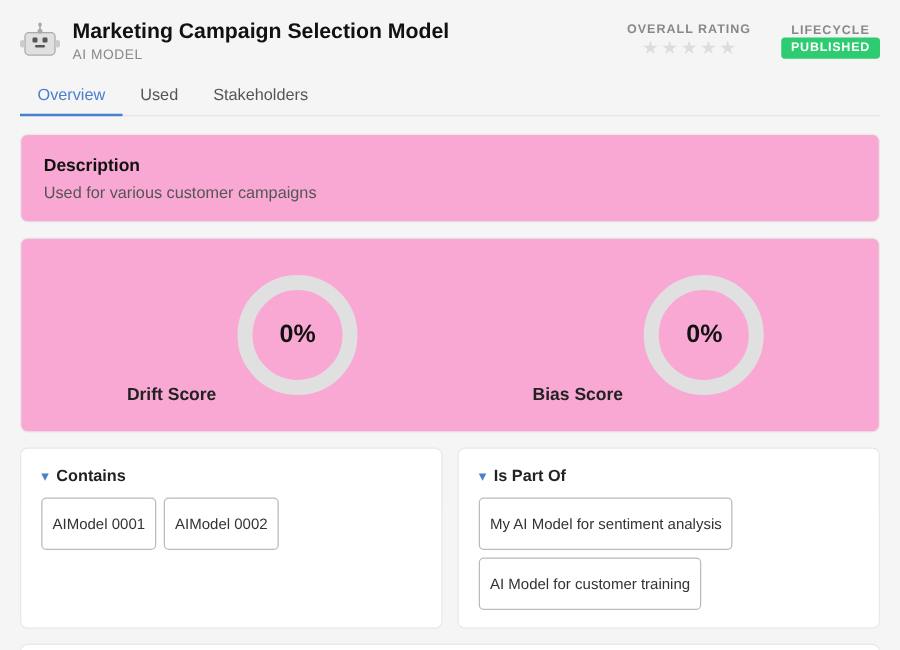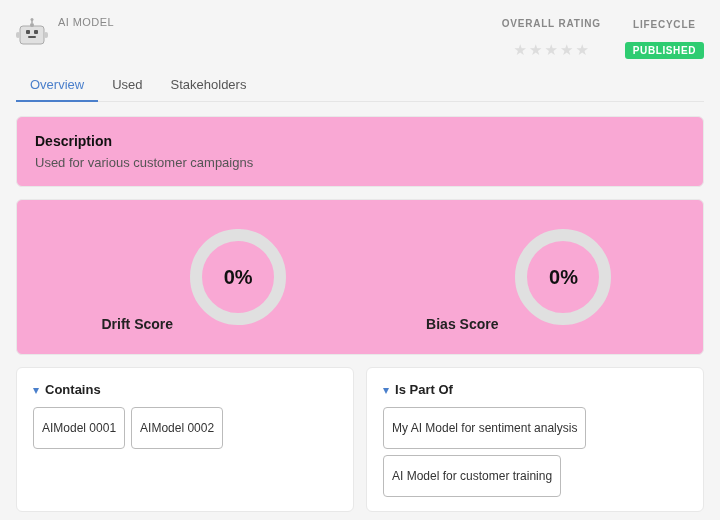--- a/index.html
+++ b/index.html
@@ -50,21 +50,21 @@
     .header-right {
       display: flex;
       align-items: center;
       gap: 24px;
       margin-top: 4px;
     }
     .rating-block, .lifecycle-block {
       display: flex;
       flex-direction: column;
       align-items: center;
-      gap: 12px;
+      gap: 0;
     }
     .rating-label, .lifecycle-label {
       font-size: 10px;
       font-weight: 700;
       color: #888;
       letter-spacing: 0.08em;
     }
     .stars {
       display: flex;
       gap: 2px;
@@ -223,20 +223,21 @@
         <rect x="10" y="14" width="4" height="4" rx="1" fill="#555"></rect>
         <rect x="18" y="14" width="4" height="4" rx="1" fill="#555"></rect>
         <rect x="12" y="20" width="8" height="2" rx="1" fill="#555"></rect>
         <rect x="14" y="7" width="4" height="4" rx="2" fill="#aaa"></rect>
         <line x1="16" y1="7" x2="16" y2="4" stroke="#aaa" stroke-width="1.5"></line>
         <circle cx="16" cy="3.5" r="1.5" fill="#aaa"></circle>
         <rect x="0" y="16" width="4" height="6" rx="2" fill="#ccc"></rect>
         <rect x="28" y="16" width="4" height="6" rx="2" fill="#ccc"></rect>
       </svg>
       <div class="header-title-block">
+        <div class="model-title">Marketing Campaign Selection Model</div>
         <div class="model-subtitle">AI MODEL</div>
       </div>
     </div>
     <div class="header-right">
       <div class="rating-block">
         <div class="rating-label">OVERALL RATING</div>
         <div class="stars">
           <span class="star">★</span>
           <span class="star">★</span>
           <span class="star">★</span>

